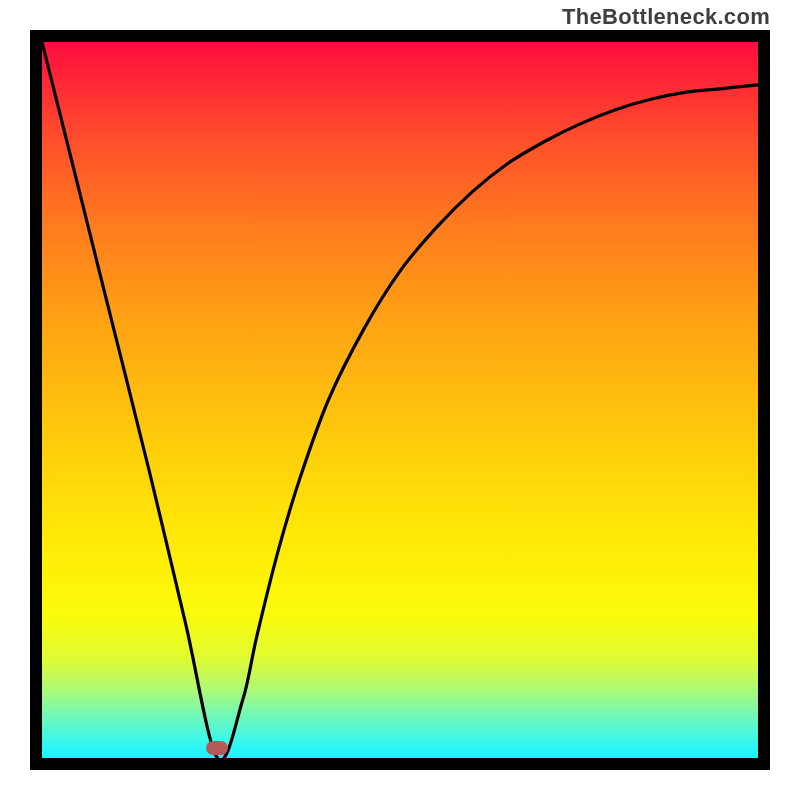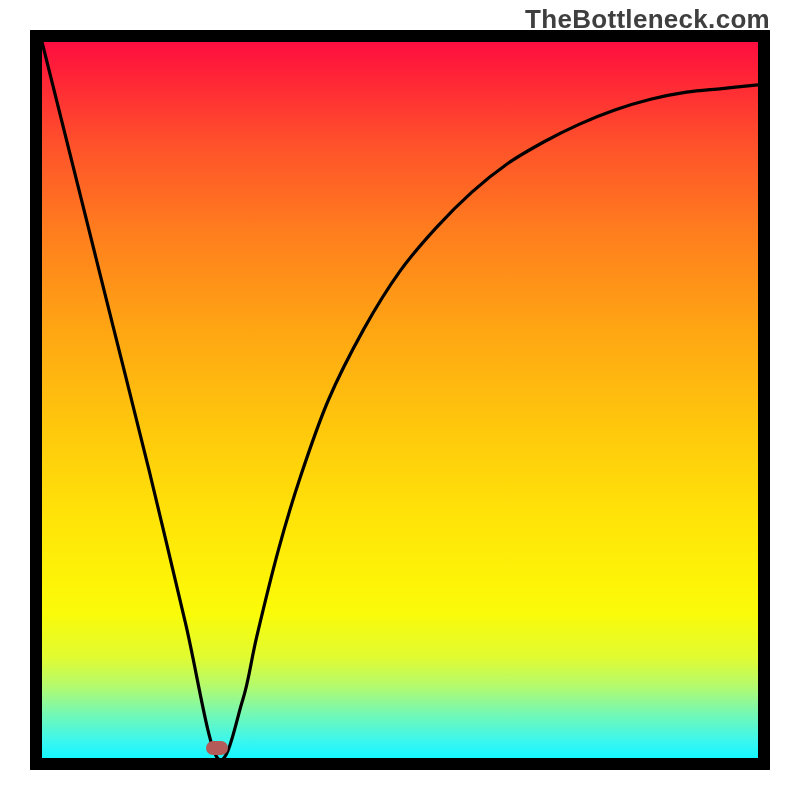--- a/index.html
+++ b/index.html
@@ -41,21 +41,21 @@
     position: absolute;
     width: 22px;
     height: 14px;
     border-radius: 8px;
     transform: translate(-50%, -50%);
   }
   .watermark {
     position: absolute;
     right: 30px;
     top: 4px;
-    font-size: 26px;
+    font-size: 22px;
     font-weight: 600;
     color: #3f3f3f;
     letter-spacing: 0.3px;
   }
 </style>
 </head>
 <body>
 
 <div class="container">
 

